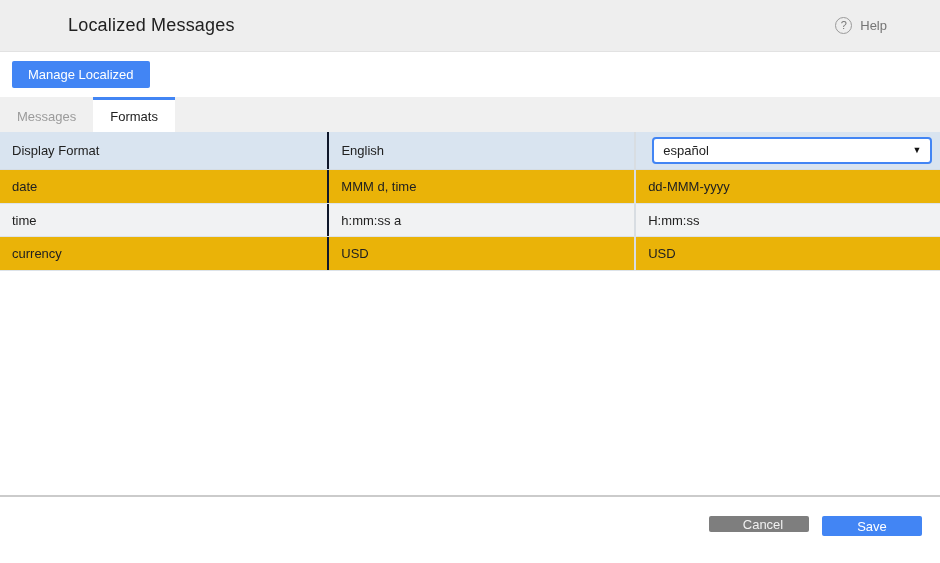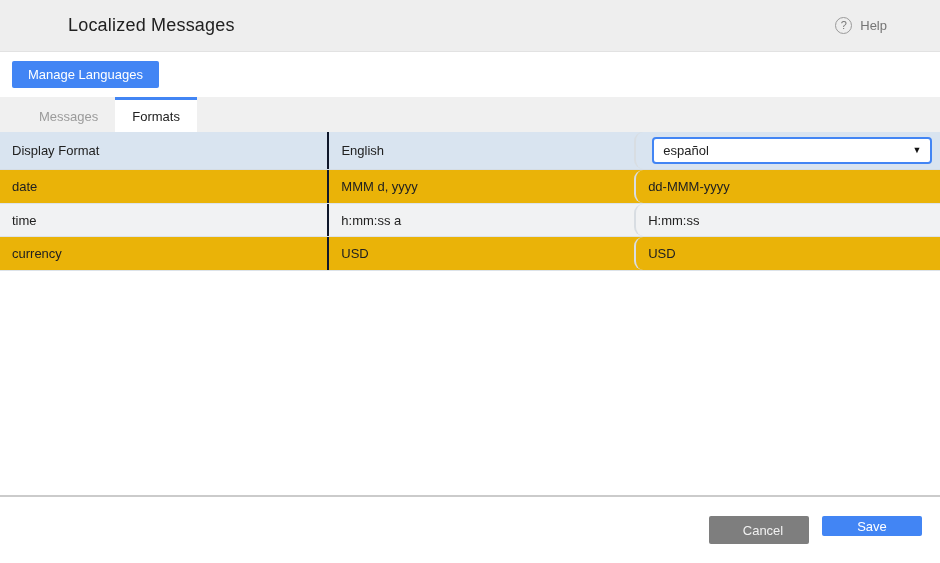--- a/index.html
+++ b/index.html
@@ -48,21 +48,21 @@
     border: none; border-radius: 2px; font-size: 13px;
     font-family: "Liberation Sans", sans-serif;
     display: flex; align-items: center; justify-content: center;
     cursor: pointer; color: #ffffff;
   }
   .btn-manage { background: #4285f4; height: 27px; padding: 0 16px; }
 
   
   .tabbar {
     flex: 0 0 auto; height: 35px; background: #f0f0f0;
-    display: flex; align-items: stretch; padding-left: 22px; text-align: right;
+    display: flex; align-items: stretch;  text-align: right;
   }
   .tab {
     font-size: 13px; color: #9b9b9b;
     display: flex; align-items: center;
     padding: 0 17px; box-sizing: border-box;
     border-top: 3px solid transparent; cursor: pointer;
   }
   .tab.active {
     background: #ffffff; color: #212121;
     border-top: 3px solid #4285f4;
@@ -70,21 +70,21 @@
 
   
   .table { flex: 0 0 auto; }
   .trow { display: flex; box-sizing: border-box; }
   .cell {
     box-sizing: border-box; display: flex; align-items: center;
     padding-left: 12px; font-size: 13px; color: #212121;
   }
   .c1 { width: 335px; }
   .c2 { width: 314px; border-left: 2px solid #0f172a; }
-  .c3 { width: 313px; border-left: 2px solid #d8dde2; border-radius: 9px; }
+  .c3 { width: 313px; border-left: 2px solid #d8dde2; }
   .trow-header {
     height: 38px; background: #d9e4f0;
     border-bottom: 1px solid #d5dde5;
   }
   .trow-header .c3 { padding-left: 0; }
   .trow-data { border-bottom: 1px solid #dde3e9; }
   .row-light { height: 34px; background: #eab308; }
   .row-mid   { height: 33px; background: #f1f2f3; }
 
   
@@ -99,38 +99,38 @@
 
   .spacer { flex: 1 1 auto; background: #ffffff; }
 
   
   .footer {
     flex: 0 0 auto; height: 68px; box-sizing: border-box;
     border-top: 2px solid #cbcbcb;
     display: flex; justify-content: flex-end; align-items: flex-start;
     gap: 13px; padding: 19px 18px 0 0;
   }
-  .btn-cancel { background: #7e7e7e; width: 100px; height: 28px; color: #f1f1f1; padding-left: 14px; }
+  .btn-cancel { background: #7e7e7e; width: 100px; height: 16px; color: #f1f1f1; padding-left: 14px; }
   .btn-save   { background: #4285f4; width: 100px; height: 20px; }
 </style>
 </head>
 <body>
 
 <div class="app">
 
   <div class="header">
     <div class="header-title">Localized Messages</div>
     <div class="help">
       <span class="help-icon">?</span>
       <span class="help-label">Help</span>
     </div>
   </div>
 
   <div class="toolbar">
-    <button class="btn btn-manage">Manage Languages</button>
+    <button class="btn btn-manage">Manage Localized</button>
   </div>
 
   <div class="tabbar">
     <div class="tab">Messages</div>
     <div class="tab active">Formats</div>
   </div>
 
   <div class="table">
 
     <div class="trow trow-header">
@@ -139,21 +139,21 @@
       <div class="cell c3">
         <div class="lang-select">
           <span class="lang-select-value">español</span>
           <span class="dropdown-arrow">▼</span>
         </div>
       </div>
     </div>
 
     <div class="trow trow-data row-light">
       <div class="cell c1">date</div>
-      <div class="cell c2">MMM d, yyyy</div>
+      <div class="cell c2">MMM d, time</div>
       <div class="cell c3">dd-MMM-yyyy</div>
     </div>
 
     <div class="trow trow-data row-mid">
       <div class="cell c1">time</div>
       <div class="cell c2">h:mm:ss a</div>
       <div class="cell c3">H:mm:ss</div>
     </div>
 
     <div class="trow trow-data row-light">

